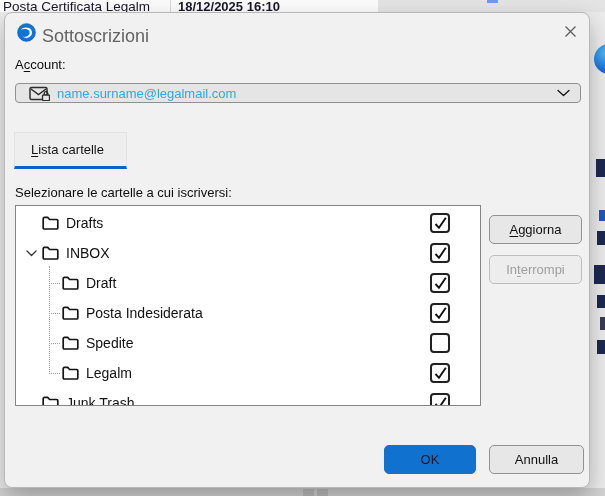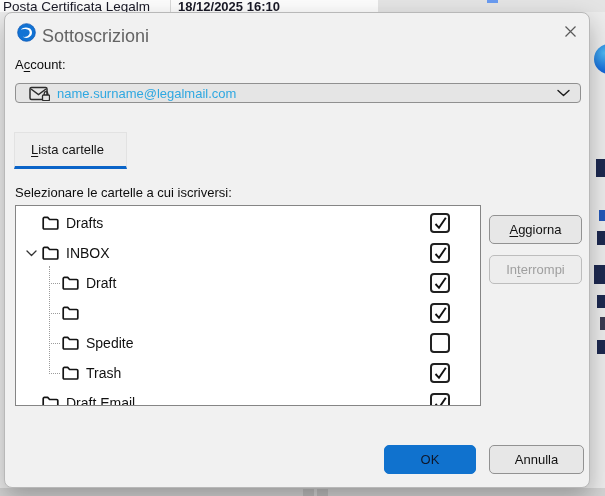--- a/index.html
+++ b/index.html
@@ -212,20 +212,21 @@
         </span>
           </span>
       </div>
 
       <div class="row lvl2">
         <span class="folder">
           <svg width="17" height="14" viewBox="0 0 17 14">
               <path d="M1.2 12 V2.6 a1.2 1.2 0 0 1 1.2-1.2 h3.3 l1.9 2.1 h7 a1.2 1.2 0 0 1 1.2 1.2 V12 a1 1 0 0 1 -1 1 H2.2 a1 1 0 0 1 -1-1 Z" fill="none" stroke="#141414" stroke-width="1.7" stroke-linejoin="round"></path>
             </svg>
         </span>
+        <span class="fname">Posta Indesiderata</span>
         <span class="cbwrap">
             <span class="checkbox checked">
           <svg width="15" height="15" viewBox="0 0 15 15">
                 <path d="M2.5 8 L6 11.8 L12.8 1.8" stroke="#111" stroke-width="1.9" fill="none"></path>
               </svg>
         </span>
           </span>
       </div>
 
       <div class="row lvl2">
@@ -243,38 +244,38 @@
         </span>
           </span>
       </div>
 
       <div class="row lvl2">
         <span class="folder">
           <svg width="17" height="14" viewBox="0 0 17 14">
               <path d="M1.2 12 V2.6 a1.2 1.2 0 0 1 1.2-1.2 h3.3 l1.9 2.1 h7 a1.2 1.2 0 0 1 1.2 1.2 V12 a1 1 0 0 1 -1 1 H2.2 a1 1 0 0 1 -1-1 Z" fill="none" stroke="#141414" stroke-width="1.7" stroke-linejoin="round"></path>
             </svg>
         </span>
-        <span class="fname">Trash</span>
+        <span class="fname">Legalm</span>
         <span class="cbwrap">
             <span class="checkbox checked">
           <svg width="15" height="15" viewBox="0 0 15 15">
                 <path d="M2.5 8 L6 11.8 L12.8 1.8" stroke="#111" stroke-width="1.9" fill="none"></path>
               </svg>
         </span>
           </span>
       </div>
 
       <div class="row lvl1">
         <span class="twisty"></span>
         <span class="folder">
           <svg width="17" height="14" viewBox="0 0 17 14">
               <path d="M1.2 12 V2.6 a1.2 1.2 0 0 1 1.2-1.2 h3.3 l1.9 2.1 h7 a1.2 1.2 0 0 1 1.2 1.2 V12 a1 1 0 0 1 -1 1 H2.2 a1 1 0 0 1 -1-1 Z" fill="none" stroke="#141414" stroke-width="1.7" stroke-linejoin="round"></path>
             </svg>
         </span>
-        <span class="fname">Draft Email</span>
+        <span class="fname">Junk Trash</span>
         <span class="cbwrap">
             <span class="checkbox checked">
           <svg width="15" height="15" viewBox="0 0 15 15">
                 <path d="M2.5 8 L6 11.8 L12.8 1.8" stroke="#111" stroke-width="1.9" fill="none"></path>
               </svg>
         </span>
           </span>
       </div>
 
     </div>

